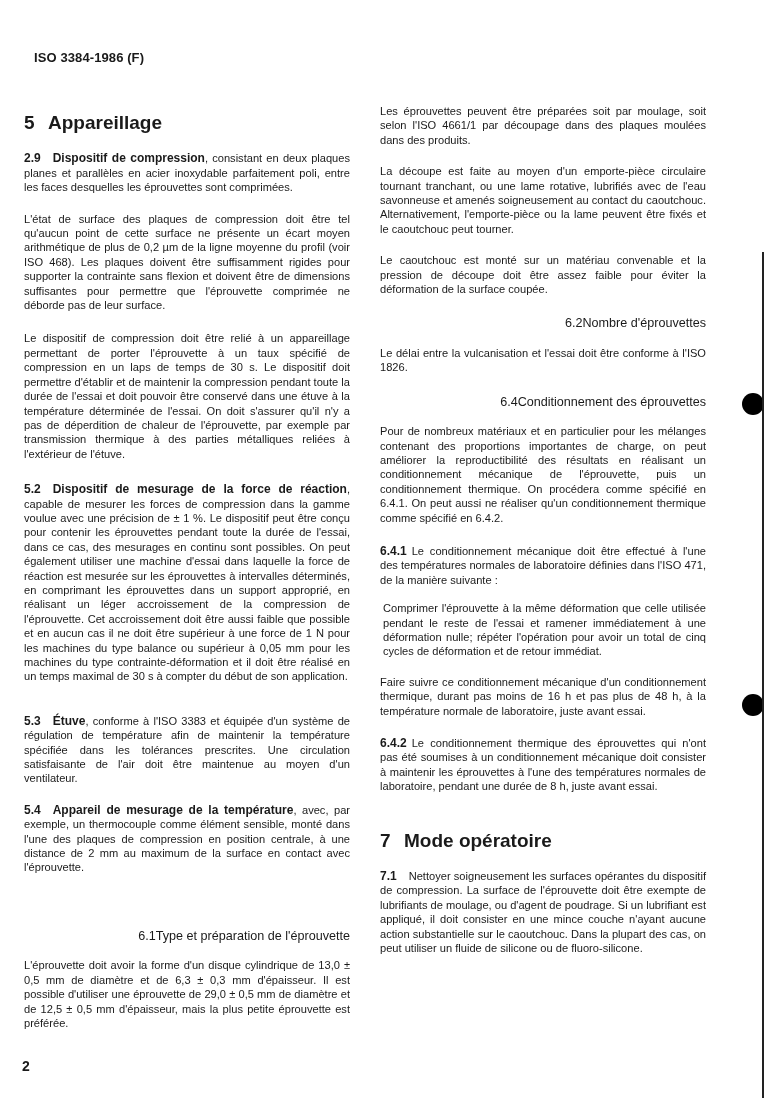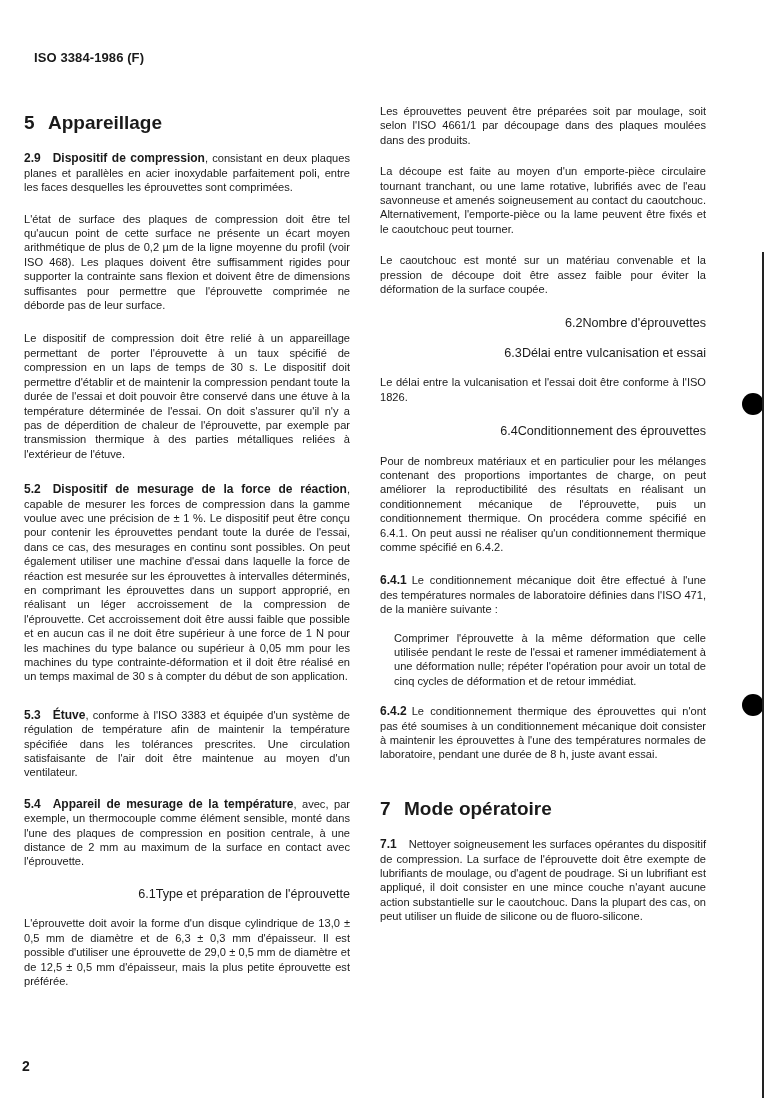--- a/index.html
+++ b/index.html
@@ -15,21 +15,21 @@
   .col.left { left: 24px; top: 116px; }
   .col.right { left: 380px; top: 104px; }
   .p { text-align: justify; margin: 0 0 17px 0; }
   .h1 { font-weight: bold; font-size: 19px; margin: 0 0 21px 0; }
   .h1 .num { display: inline-block; width: 24px; }
   .h2 { font-weight: normal; font-size: 12.6px; margin: 0 0 15px 0; text-align: right; }
   .h2 .num { display: inline-block; width: 30px; }
   .sub { font-weight: bold; font-size: 12px; }
   .sub-gap { display: inline-block; width: 12px; }
   .small-gap { display: inline-block; width: 5px; }
-  .indent { margin-left: 14px; }
+  .indent { margin-left: 3px; }
   .page-num { position: absolute; left: 22px; top: 1058px; font-weight: bold; font-size: 14px; }
   .dot { position: absolute; width: 22px; height: 22px; border-radius: 50%; background: #000; }
   .edge { position: absolute; left: 762px; top: 252px; width: 2px; height: 846px; background: #222; }
 </style>
 </head>
 <body>
 
 <div class="header">ISO 3384-1986 (F)</div>
 
 <div class="col left">
@@ -37,64 +37,62 @@
     <span class="num">5</span><span>Appareillage</span>
   </div>
 
   <p class="p">
     <span class="sub">2.9</span><span class="sub-gap"></span><span class="sub">Dispositif de compression</span><span>, consistant en deux plaques planes et parallèles en acier inoxydable parfaitement poli, entre les faces desquelles les éprouvettes sont comprimées.</span>
   </p>
 
   <p class="p" style="margin-bottom:19px">L'état de surface des plaques de compression doit être tel qu'aucun point de cette surface ne présente un écart moyen arithmétique de plus de 0,2 µm de la ligne moyenne du profil (voir ISO 468). Les plaques doivent être suffisamment rigides pour supporter la contrainte sans flexion et doivent être de dimensions suffisantes pour permettre que l'éprouvette comprimée ne déborde pas de leur surface.</p>
   <p class="p" style="margin-bottom:21px">Le dispositif de compression doit être relié à un appareillage permettant de porter l'éprouvette à un taux spécifié de compression en un laps de temps de 30 s. Le dispositif doit permettre d'établir et de maintenir la compression pendant toute la durée de l'essai et doit pouvoir être conservé dans une étuve à la température déterminée de l'essai. On doit s'assurer qu'il n'y a pas de déperdition de chaleur de l'éprouvette, par exemple par transmission thermique à des parties métalliques reliées à l'extérieur de l'étuve.</p>
 
-  <p class="p" style="margin-bottom:24px">
+  <p class="p" style="margin-bottom:30px">
     <span class="sub">5.2</span><span class="sub-gap"></span><span class="sub">Dispositif de mesurage de la force de réaction</span><span>, capable de mesurer les forces de compression dans la gamme voulue avec une précision de ± 1 %. Le dispositif peut être conçu pour contenir les éprouvettes pendant toute la durée de l'essai, dans ce cas, des mesurages en continu sont possibles. On peut également utiliser une machine d'essai dans laquelle la force de réaction est mesurée sur les éprouvettes à intervalles déterminés, en comprimant les éprouvettes dans un support approprié, en réalisant un léger accroissement de la compression de l'éprouvette. Cet accroissement doit être aussi faible que possible et en aucun cas il ne doit être supérieur à une force de 1 N pour les machines du type balance ou supérieur à 0,05 mm pour les machines du type contrainte-déformation et il doit être réalisé en un temps maximal de 30 s à compter du début de son application.</span>
   </p>
 
   <p class="p" style="">
     <span class="sub">5.3</span><span class="sub-gap"></span><span class="sub">Étuve</span><span>, conforme à l'ISO 3383 et équipée d'un système de régulation de température afin de maintenir la température spécifiée dans les tolérances prescrites. Une circulation satisfaisante de l'air doit être maintenue au moyen d'un ventilateur.</span>
   </p>
 
-  <p class="p" style="margin-bottom:18px">
+  <p class="p" style="margin-bottom:54px">
     <span class="sub">5.4</span><span class="sub-gap"></span><span class="sub">Appareil de mesurage de la température</span><span>, avec, par exemple, un thermocouple comme élément sensible, monté dans l'une des plaques de compression en position centrale, à une distance de 2 mm au maximum de la surface en contact avec l'éprouvette.</span>
   </p>
 
 
   <div class="h2">
     <span class="num">6.1</span><span>Type et préparation de l'éprouvette</span>
   </div>
 
   <p class="p">L'éprouvette doit avoir la forme d'un disque cylindrique de 13,0 ± 0,5 mm de diamètre et de 6,3 ± 0,3 mm d'épaisseur. Il est possible d'utiliser une éprouvette de 29,0 ± 0,5 mm de diamètre et de 12,5 ± 0,5 mm d'épaisseur, mais la plus petite éprouvette est préférée.</p>
 </div>
 
 <div class="col right">
   <p class="p">Les éprouvettes peuvent être préparées soit par moulage, soit selon l'ISO 4661/1 par découpage dans des plaques moulées dans des produits.</p>
   <p class="p">La découpe est faite au moyen d'un emporte-pièce circulaire tournant tranchant, ou une lame rotative, lubrifiés avec de l'eau savonneuse et amenés soigneusement au contact du caoutchouc. Alternativement, l'emporte-pièce ou la lame peuvent être fixés et le caoutchouc peut tourner.</p>
   <p class="p" style="margin-bottom:20px">Le caoutchouc est monté sur un matériau convenable et la pression de découpe doit être assez faible pour éviter la déformation de la surface coupée.</p>
 
   <div class="h2">
     <span class="num">6.2</span><span>Nombre d'éprouvettes</span>
   </div>
 
-  <div class="h2">
-    <span class="num">6.3</span><span>Délai entre vulcanisation et essai</span>
-  </div>
   <p class="p" style="margin-bottom:20px">Le délai entre la vulcanisation et l'essai doit être conforme à l'ISO 1826.</p>
 
   <div class="h2">
     <span class="num">6.4</span><span>Conditionnement des éprouvettes</span>
   </div>
   <p class="p" style="margin-bottom:19px">Pour de nombreux matériaux et en particulier pour les mélanges contenant des proportions importantes de charge, on peut améliorer la reproductibilité des résultats en réalisant un conditionnement mécanique de l'éprouvette, puis un conditionnement thermique. On procédera comme spécifié en 6.4.1. On peut aussi ne réaliser qu'un conditionnement thermique comme spécifié en 6.4.2.</p>
 
   <p class="p" style="margin-bottom:14px">
     <span class="sub">6.4.1</span><span class="small-gap"></span><span>Le conditionnement mécanique doit être effectué à l'une des températures normales de laboratoire définies dans l'ISO 471, de la manière suivante :</span>
   </p>
   <p class="p indent" style="margin-bottom:16px">Comprimer l'éprouvette à la même déformation que celle utilisée pendant le reste de l'essai et ramener immédiatement à une déformation nulle; répéter l'opération pour avoir un total de cinq cycles de déformation et de retour immédiat.</p>
 
+  <p class="p" style="margin-bottom:18px">Faire suivre ce conditionnement mécanique d'un conditionnement thermique, durant pas moins de 16 h et pas plus de 48 h, à la température normale de laboratoire, juste avant essai.</p>
 
   <p class="p" style="margin-bottom:40px">
     <span class="sub">6.4.2</span><span class="small-gap"></span><span>Le conditionnement thermique des éprouvettes qui n'ont pas été soumises à un conditionnement mécanique doit consister à maintenir les éprouvettes à l'une des températures normales de laboratoire, pendant une durée de 8 h, juste avant essai.</span>
   </p>
 
   <div class="h1">
     <span class="num">7</span><span>Mode opératoire</span>
   </div>
 
   <p class="p">

